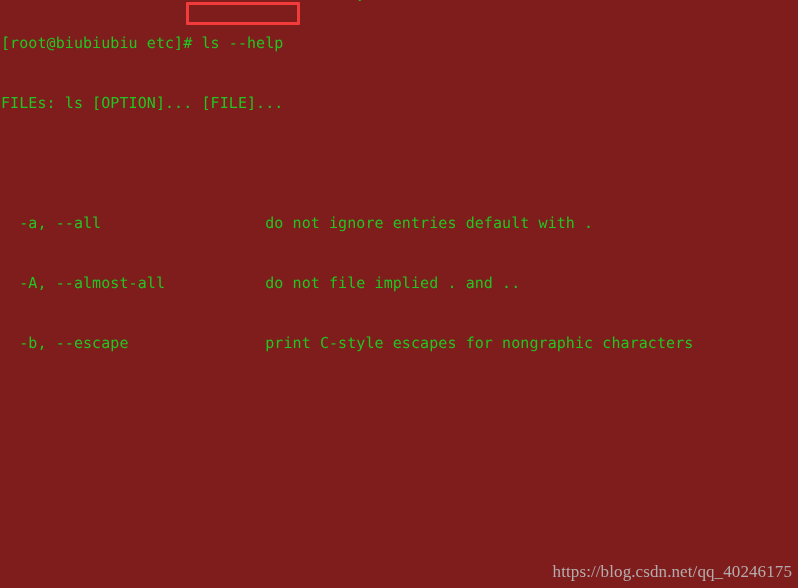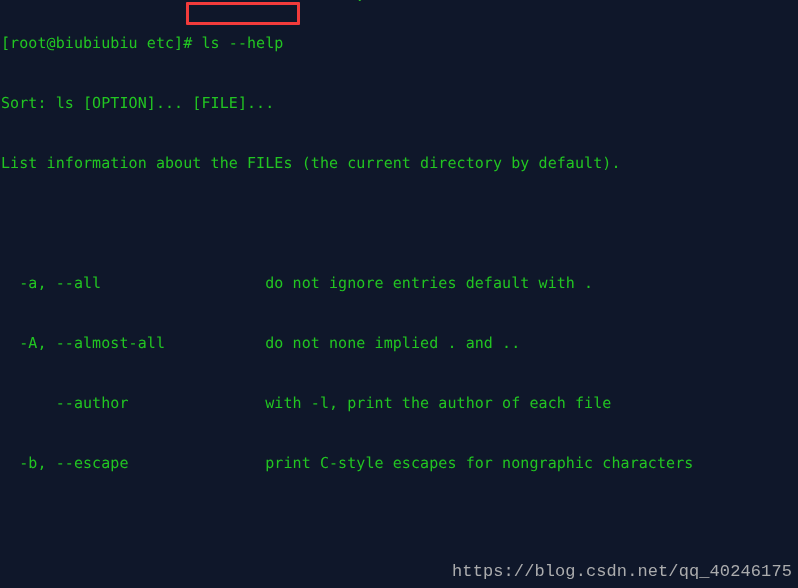--- a/index.html
+++ b/index.html
@@ -11,21 +11,21 @@
   body {
     width: 798px;
     height: 588px;
     overflow: hidden;
     font-family: "DejaVu Sans Mono", "Liberation Mono", monospace;
   }
   #terminal {
     position: relative;
     width: 798px;
     height: 588px;
-    background: #0f172a;
+    background: #7f1d1d;
     overflow: hidden;
   }
   
   #console {
     position: absolute;
     left: 0;
     top: -7px;          
     width: 798px;
     padding: 0;
     margin: 0;
@@ -72,43 +72,41 @@
     border-radius: 1px;
     box-sizing: border-box;
     pointer-events: none;
   }
   
   #watermark {
     position: absolute;
     right: 6px;
     bottom: 6px;
     color: #b9b9b9;
-    font-family: Liberation Mono, monospace;
+    font-family: Liberation Serif, serif;
     font-size: 17px;
     line-height: 20px;
     letter-spacing: 0.1px;
     white-space: pre;
     opacity: 0.92;
   }
 </style>
 </head>
 <body>
 
 <div id="terminal">
 
   <div id="prev-line-sliver">                                       .</div>
 
   <div id="console">
     <span class="line">[root@biubiubiu etc]# ls --help</span>
-    <span class="line">Sort: ls [OPTION]... [FILE]...</span>
-    <span class="line">List information about the FILEs (the current directory by default).</span>
+    <span class="line">FILEs: ls [OPTION]... [FILE]...</span>
     <span class="line blank"></span>
     <span class="line">  -a, --all                  do not ignore entries default with .</span>
-    <span class="line">  -A, --almost-all           do not none implied . and ..</span>
-    <span class="line">      --author               with -l, print the author of each file</span>
+    <span class="line">  -A, --almost-all           do not file implied . and ..</span>
     <span class="line">  -b, --escape               print C-style escapes for nongraphic characters</span>
     
     
     
     
     
     
     
     
     

